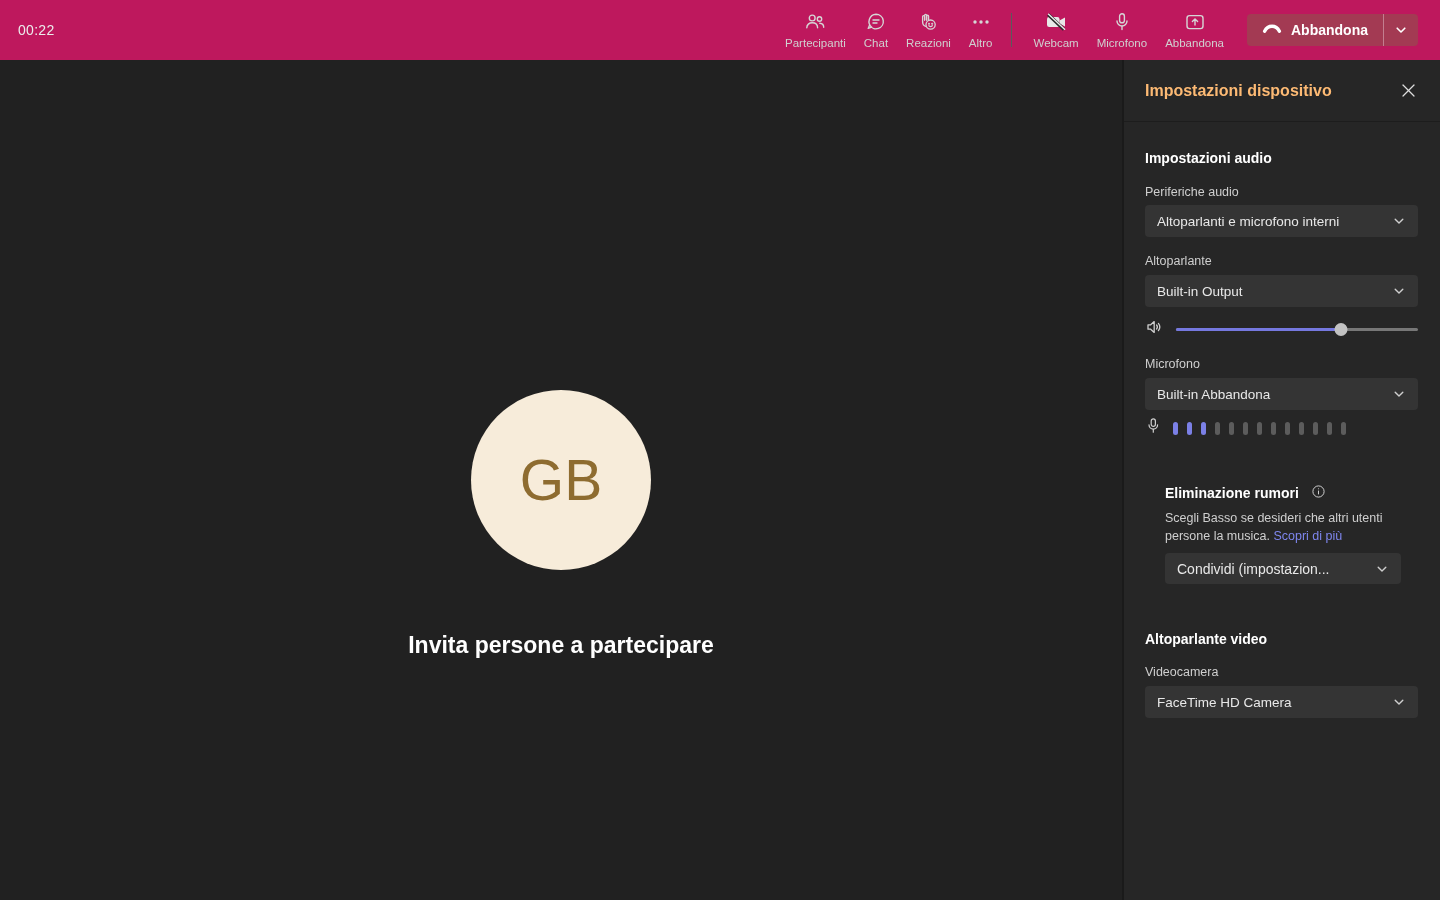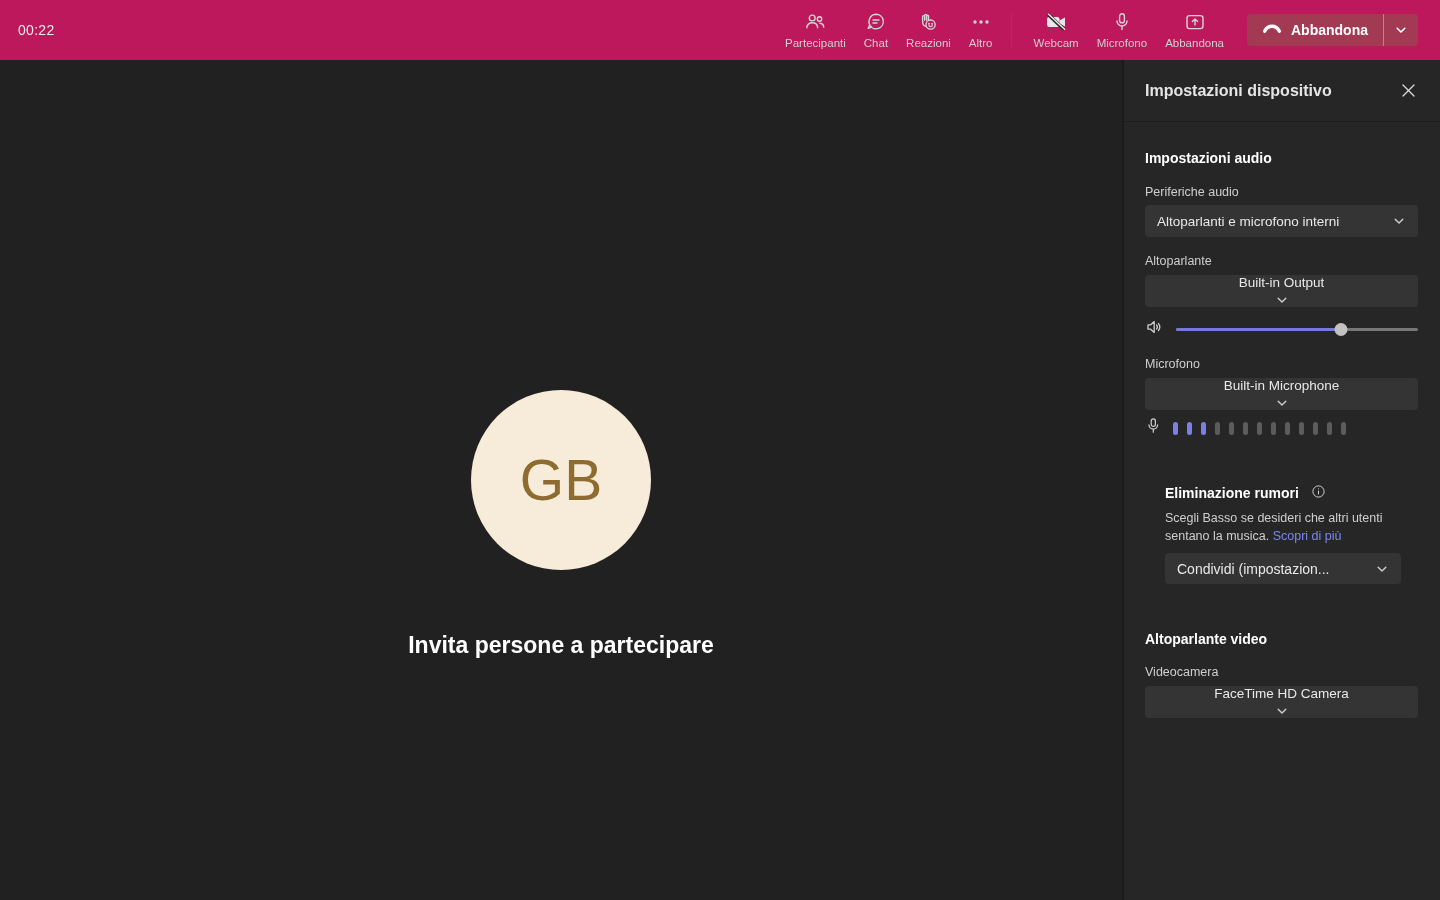--- a/index.html
+++ b/index.html
@@ -56,35 +56,35 @@
 
   
   .panel{
     position:absolute; top:60px; right:0; width:318px; height:840px;
     background:#262626; border-left:2px solid #1a1a1a;
   }
   .panel-header{
     height:62px; display:flex; align-items:center;
     padding:0 20px 0 21px; border-bottom:1px solid #1d1d1d;
   }
-  .panel-title{ flex:1; font-size:16px; font-weight:bold; color:#e5e5e5; }
+  .panel-title{ flex:1; font-size:16px; font-weight:bold; color:#fdba74; }
   .close-btn{ width:24px; height:24px; display:flex; align-items:center; justify-content:center; cursor:pointer; }
   .panel-body{ padding:0 22px 0 21px; }
 
   .section-heading{ font-size:14px; font-weight:bold; color:#ffffff; line-height:20px; }
   .field-label{ font-size:12.5px; color:#cfcfcf; line-height:16px; }
   .dropdown{
     height:32px; background:#343434; border-radius:4px;
     display:flex; align-items:center; padding:0 12px; cursor:pointer;
   }
   .dropdown .val{
     flex:1; font-size:13.5px; color:#e8e8e8; white-space:nowrap; overflow:hidden;
   }
   .m-t26{margin-top:26px;} .m-t17{margin-top:17px;} .m-t16{margin-top:16px;}
-  .m-t6{margin-top:6px;flex-direction:column;} .m-t5{margin-top:5px;}
+  .m-t6{margin-top:6px;} .m-t5{margin-top:5px;}
 
   .slider-row{ margin-top:12px; display:flex; align-items:center; gap:11px; height:20px; }
   .slider{ position:relative; flex:1; height:14px; cursor:pointer; }
   .slider-rail{ position:absolute; top:6px; left:0; right:0; height:2.5px; background:#777777; border-radius:2px; }
   .slider-fill{ position:absolute; top:6px; left:0; height:2.5px; background:var(--accent); border-radius:2px; }
   .slider-thumb{
     position:absolute; top:1px; width:13px; height:13px; border-radius:50%;
     background:#c2c2c2; transform:translateX(-50%); cursor:grab;
   }
 
@@ -260,21 +260,21 @@
       </span>
       <div class="slider">
         <div class="slider-rail"></div>
         <div class="slider-fill" style="width: 68%;"></div>
         <div class="slider-thumb" style="left: 68%;"></div>
       </div>
     </div>
 
     <div class="field-label m-t17">Microfono</div>
     <div class="dropdown m-t6">
-      <span class="val">Built-in Microphone</span>
+      <span class="val">Built-in Abbandona</span>
       <svg width="14" height="14" viewBox="0 0 14 14" fill="none" stroke="#cfcfcf" stroke-width="1.4" stroke-linecap="round" stroke-linejoin="round">
         <path d="M3.2 5.2 7 9l3.8-3.8"></path>
       </svg>
     </div>
 
     <div class="meter-row">
       <span>
         <svg width="17" height="18" viewBox="0 0 17 18" fill="none" stroke="#cfcfcf" stroke-width="1.2" stroke-linecap="round">
           <rect x="6.2" y="1.8" width="4.2" height="7.6" rx="2.1"></rect>
           <path d="M4 7.8a4.3 4.3 0 0 0 8.6 0"></path>
@@ -303,21 +303,21 @@
         <span class="section-heading">Eliminazione rumori</span>
         <span>
           <svg width="13" height="13" viewBox="0 0 13 13" fill="none" stroke="#cfcfcf" stroke-width="1">
             <circle cx="6.5" cy="6.5" r="5.6"></circle>
             <line x1="6.5" y1="5.6" x2="6.5" y2="9.4"></line>
             <circle cx="6.5" cy="3.8" r="0.55" fill="#cfcfcf" stroke="none"></circle>
           </svg>
         </span>
       </div>
       <div class="noise-desc">
-        <span>Scegli Basso se desideri che altri utenti sentano la musica.</span>
+        <span>Scegli Basso se desideri che altri utenti persone la musica.</span>
         <span class="link">Scopri di più</span>
       </div>
       <div class="dropdown">
         <span class="val">Condividi (impostazion...</span>
         <svg width="14" height="14" viewBox="0 0 14 14" fill="none" stroke="#cfcfcf" stroke-width="1.4" stroke-linecap="round" stroke-linejoin="round">
           <path d="M3.2 5.2 7 9l3.8-3.8"></path>
         </svg>
       </div>
     </div>
 

